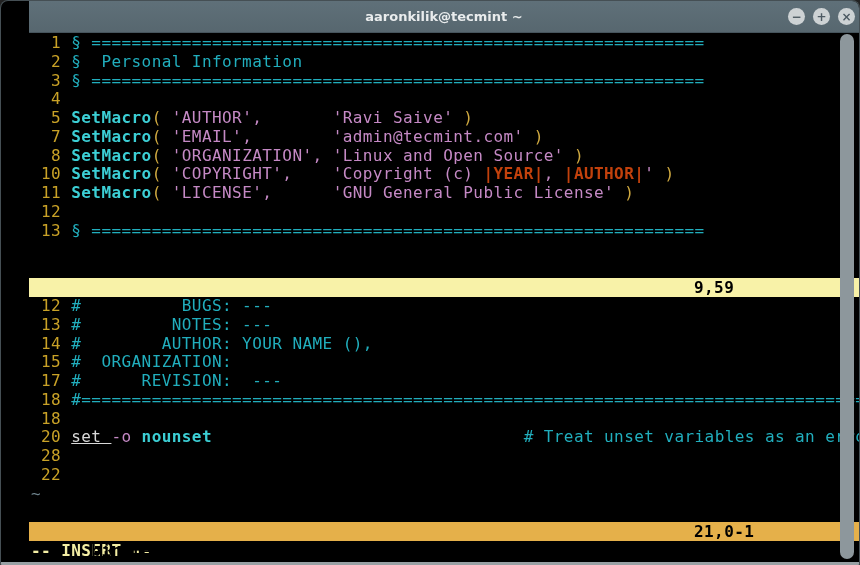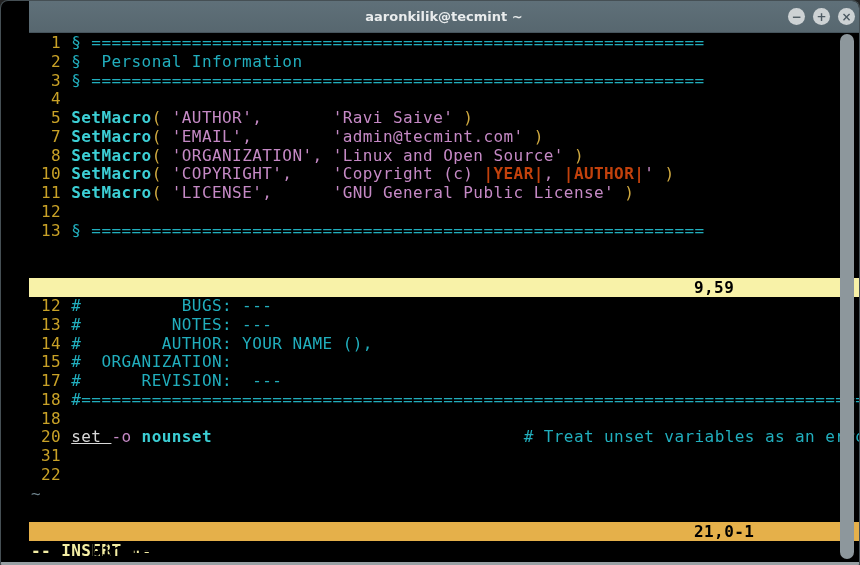--- a/index.html
+++ b/index.html
@@ -125,21 +125,21 @@
 
     <div class="pane" id="bottom-pane">
         <div class="row"><span class="ln"> 12 </span><span class="seg-c">#          BUGS: ---</span></div>
         <div class="row"><span class="ln"> 13 </span><span class="seg-c">#         NOTES: ---</span></div>
         <div class="row"><span class="ln"> 14 </span><span class="seg-c">#        AUTHOR: YOUR NAME (),</span></div>
         <div class="row"><span class="ln"> 15 </span><span class="seg-c">#  ORGANIZATION:</span></div>
         <div class="row"><span class="ln"> 17 </span><span class="seg-c">#      REVISION:  ---</span></div>
         <div class="row"><span class="ln"> 18 </span><span class="seg-c">#===============================================================================</span></div>
         <div class="row"><span class="ln"> 18 </span></div>
         <div class="row"><span class="ln"> 20 </span><span class="seg-w">set </span><span class="seg-s">-o </span><span class="seg-cb">nounset</span><span class="seg-sp">                               </span><span class="seg-c"># Treat unset variables as an error</span></div>
-        <div class="row"><span class="ln"> 31 </span></div>
+        <div class="row"><span class="ln"> 28 </span></div>
         <div class="row"><span class="ln"> 22 </span></div>
         <div class="row"><span class="seg-n">~</span></div>
       </div>
 
     <div class="statusbar sb-bottom">
       <span>bin/test.sh</span>
       <span class="ruler">21,0-1</span>
       <span class="pos">Bot</span>
     </div>
 

